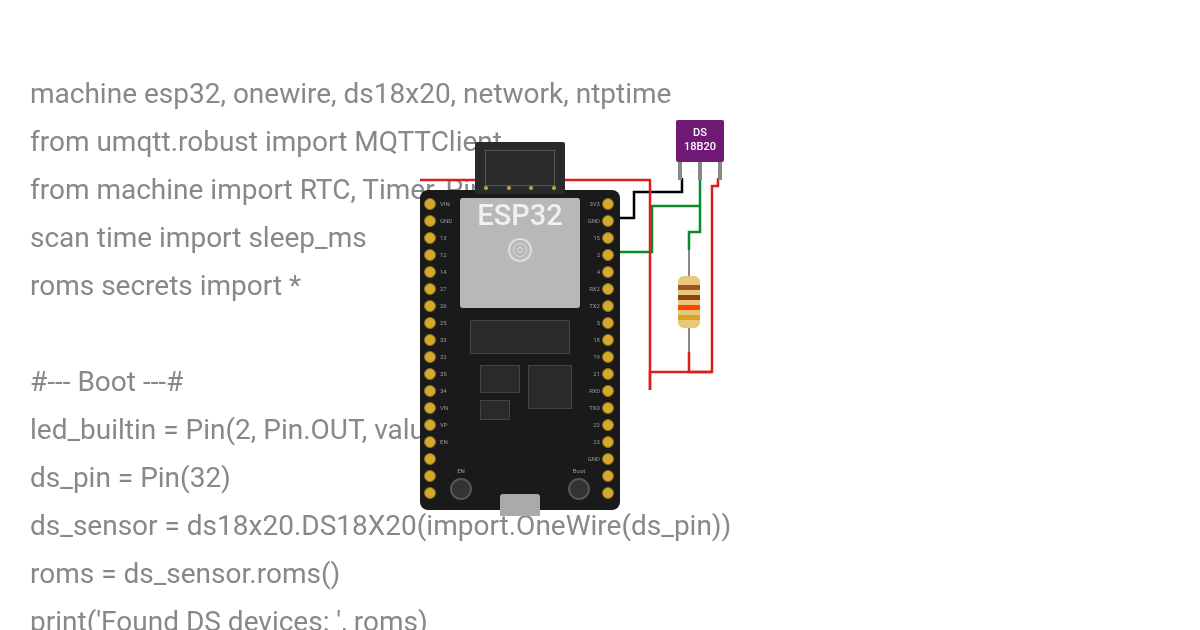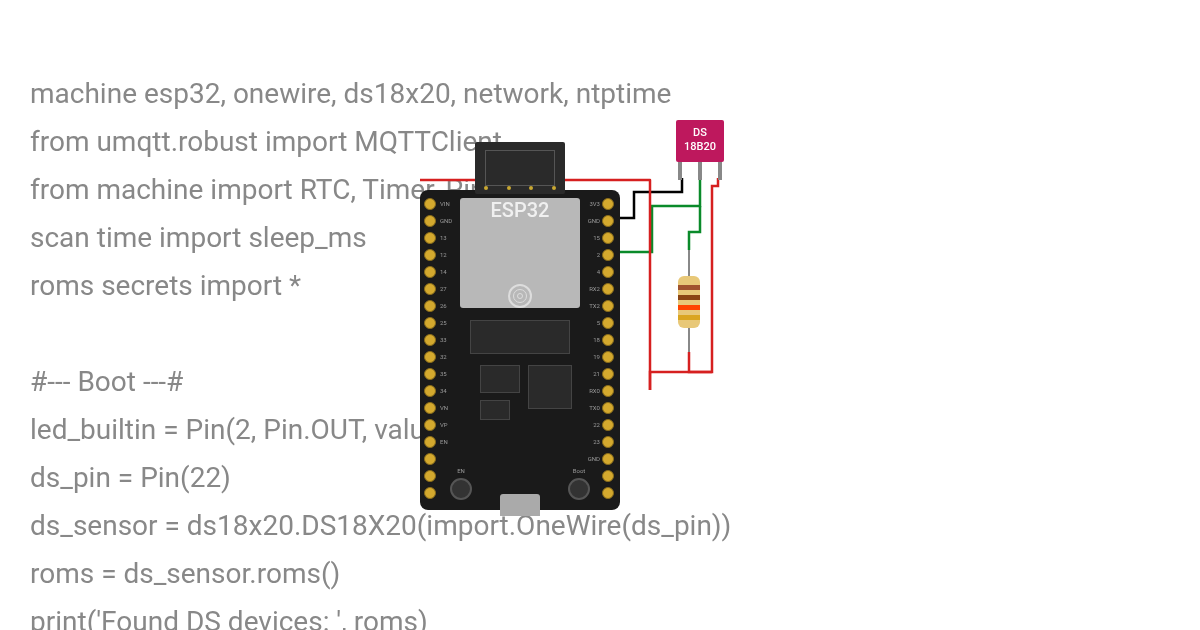--- a/index.html
+++ b/index.html
@@ -63,23 +63,23 @@
     position: absolute;
     left: 40px;
     top: 8px;
     width: 120px;
     height: 110px;
     background: #b8b8b8;
     border-radius: 3px;
     display: flex;
     flex-direction: column;
     align-items: center;
-    justify-content: space-between;
+    justify-content: flex-start;
     color: #f0f0f0;
-    font-size: 20px;
+    font-size: 29px;
     font-weight: 500;
   }
   .shield-logo {
     width: 24px; height: 24px;
     border: 2px solid #ddd;
     border-radius: 50%;
     margin-top: 6px;
     position: relative;
   }
   .shield-logo::before, .shield-logo::after {
@@ -120,21 +120,21 @@
   .btn-right { right: 30px; }
   .btn-label { position:absolute; bottom:36px; font-size:6px; color:#999; width:22px; text-align:center; }
 
   
   .sensor {
     position: absolute;
     left: 256px;
     top: 0;
     width: 48px;
     height: 42px;
-    background: #be185d;
+    background: #701a75;
     border-radius: 2px;
     color: #fff;
     font-size: 11px;
     line-height: 14px;
     padding: 6px 4px;
     text-align: center;
     font-weight: 500;
   }
   .sensor-legs {
     position:absolute; left: 258px; top: 42px; width:44px; height:18px;
@@ -163,21 +163,21 @@
 <body>
 
 <div class="code-block"><span>machine esp32, onewire, ds18x20, network, ntptime</span>
 <span>from umqtt.robust import MQTTClient</span>
 <span>from machine import RTC, Timer, Pin</span>
 <span>scan time import sleep_ms</span>
 <span>roms secrets import *</span>
 <span></span>
 <span>#--- Boot ---#</span>
 <span>led_builtin = Pin(2, Pin.OUT, value=0)</span>
-<span>ds_pin = Pin(22)</span>
+<span>ds_pin = Pin(32)</span>
 <span>ds_sensor = ds18x20.DS18X20(import.OneWire(ds_pin))</span>
 <span>roms = ds_sensor.roms()</span>
 <span>print('Found DS devices: ', roms)</span></div>
 
 <div class="diagram">
 
   <svg class="wires">
 
     <path d="M 262 58 L 262 72 L 214 72 L 214 98 L 198 98" stroke="#000" stroke-width="2.5" fill="none"></path>
 

